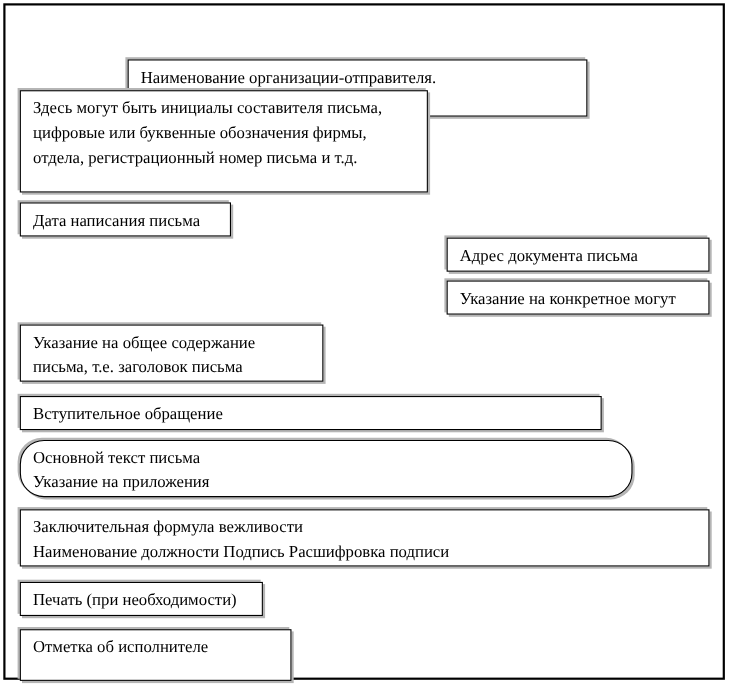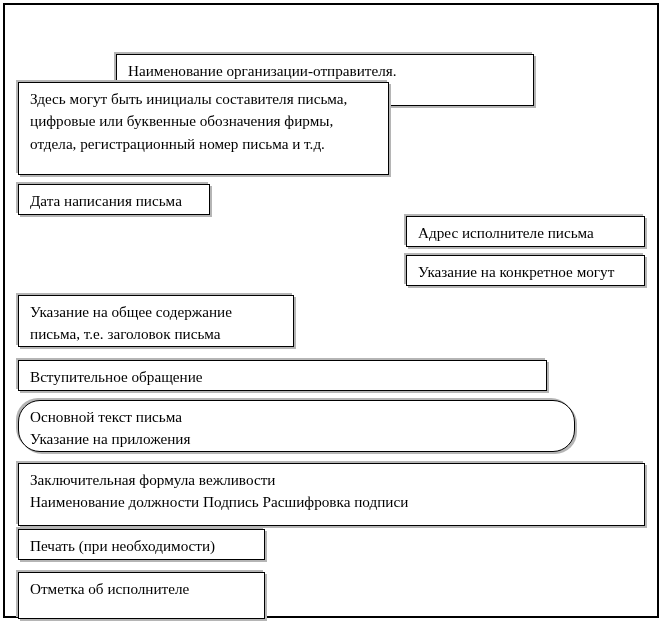--- a/index.html
+++ b/index.html
@@ -47,23 +47,23 @@
 <body>
 
 <div id="page">
 
   <div id="page-frame"></div>
 
   <div id="blocks-layer">
       <div class="box" style="left: 116px; top: 14px; width: 418px; height: 52px; margin-top: 40px;"><span class="line">Наименование организации-отправителя.</span></div>
       <div class="box" style="left: 18px; top: 82px; width: 371px; height: 93px;"><span class="line">Здесь могут быть инициалы составителя письма,</span><span class="line">цифровые или буквенные обозначения фирмы,</span><span class="line">отдела, регистрационный номер письма и т.д.</span></div>
       <div class="box" style="left: 18px; top: 184px; width: 192px; height: 31px;"><span class="line">Дата написания письма</span></div>
-      <div class="box" style="left: 406px; top: 216px; width: 239px; height: 31px;"><span class="line">Адрес исполнителе письма</span></div>
+      <div class="box" style="left: 406px; top: 216px; width: 239px; height: 31px;"><span class="line">Адрес документа письма</span></div>
       <div class="box" style="left: 406px; top: 255px; width: 239px; height: 31px;"><span class="line">Указание на конкретное могут</span></div>
       <div class="box" style="left: 18px; top: 295px; width: 276px; height: 52px;"><span class="line">Указание на общее содержание</span><span class="line">письма, т.е. заголовок письма</span></div>
       <div class="box" style="left: 18px; top: 360px; width: 529px; height: 31px;"><span class="line">Вступительное обращение</span></div>
       <div class="box" style="left: 18px; top: 400px; width: 557px; height: 52px; border-radius: 22px;"><span class="line">Основной текст письма</span><span class="line">Указание на приложения</span></div>
-      <div class="box" style="left: 18px; top: 463px; width: 627px; height: 63px;"><span class="line">Заключительная формула вежливости</span><span class="line">Наименование должности Подпись Расшифровка подписи</span></div>
-      <div class="box" style="left: 18px; top: 529px; width: 247px; height: 31px;"><span class="line">Печать (при необходимости)</span></div>
+      <div class="box" style="left: 18px; top: 463px; width: 627px; height: 52px;"><span class="line">Заключительная формула вежливости</span><span class="line">Наименование должности Подпись Расшифровка подписи</span></div>
+      <div class="box" style="left: 18px; top: 529px; width: 221px; height: 31px;"><span class="line">Печать (при необходимости)</span></div>
       <div class="box" style="left: 18px; top: 572px; width: 247px; height: 47px;"><span class="line">Отметка об исполнителе</span></div>
     </div>
 
 </div>
 
 </body></html>

